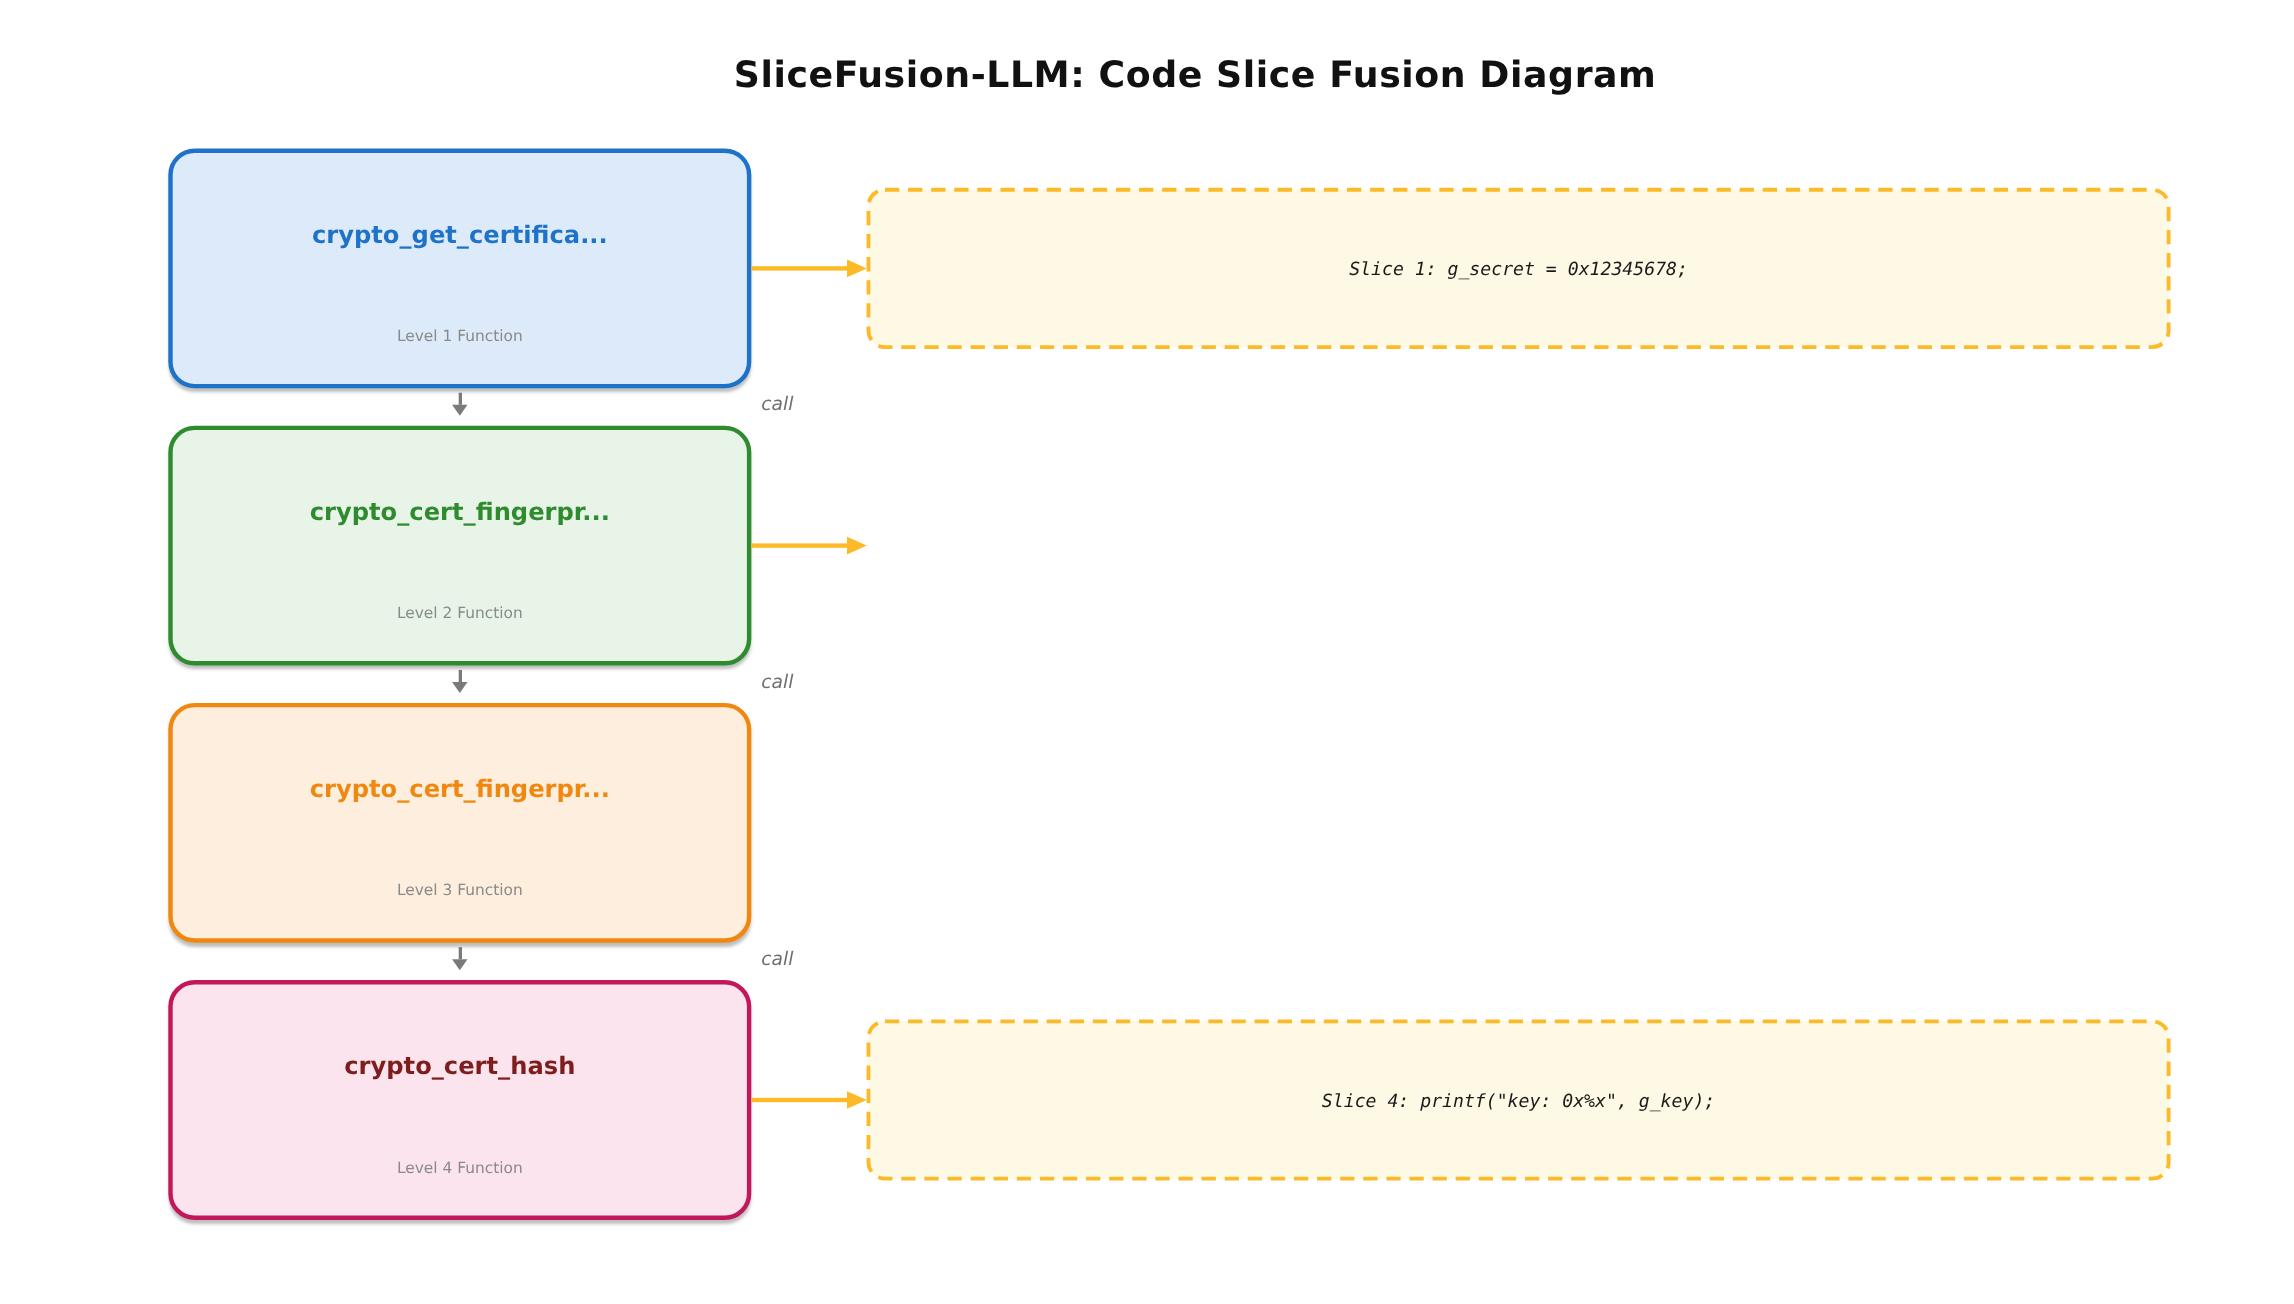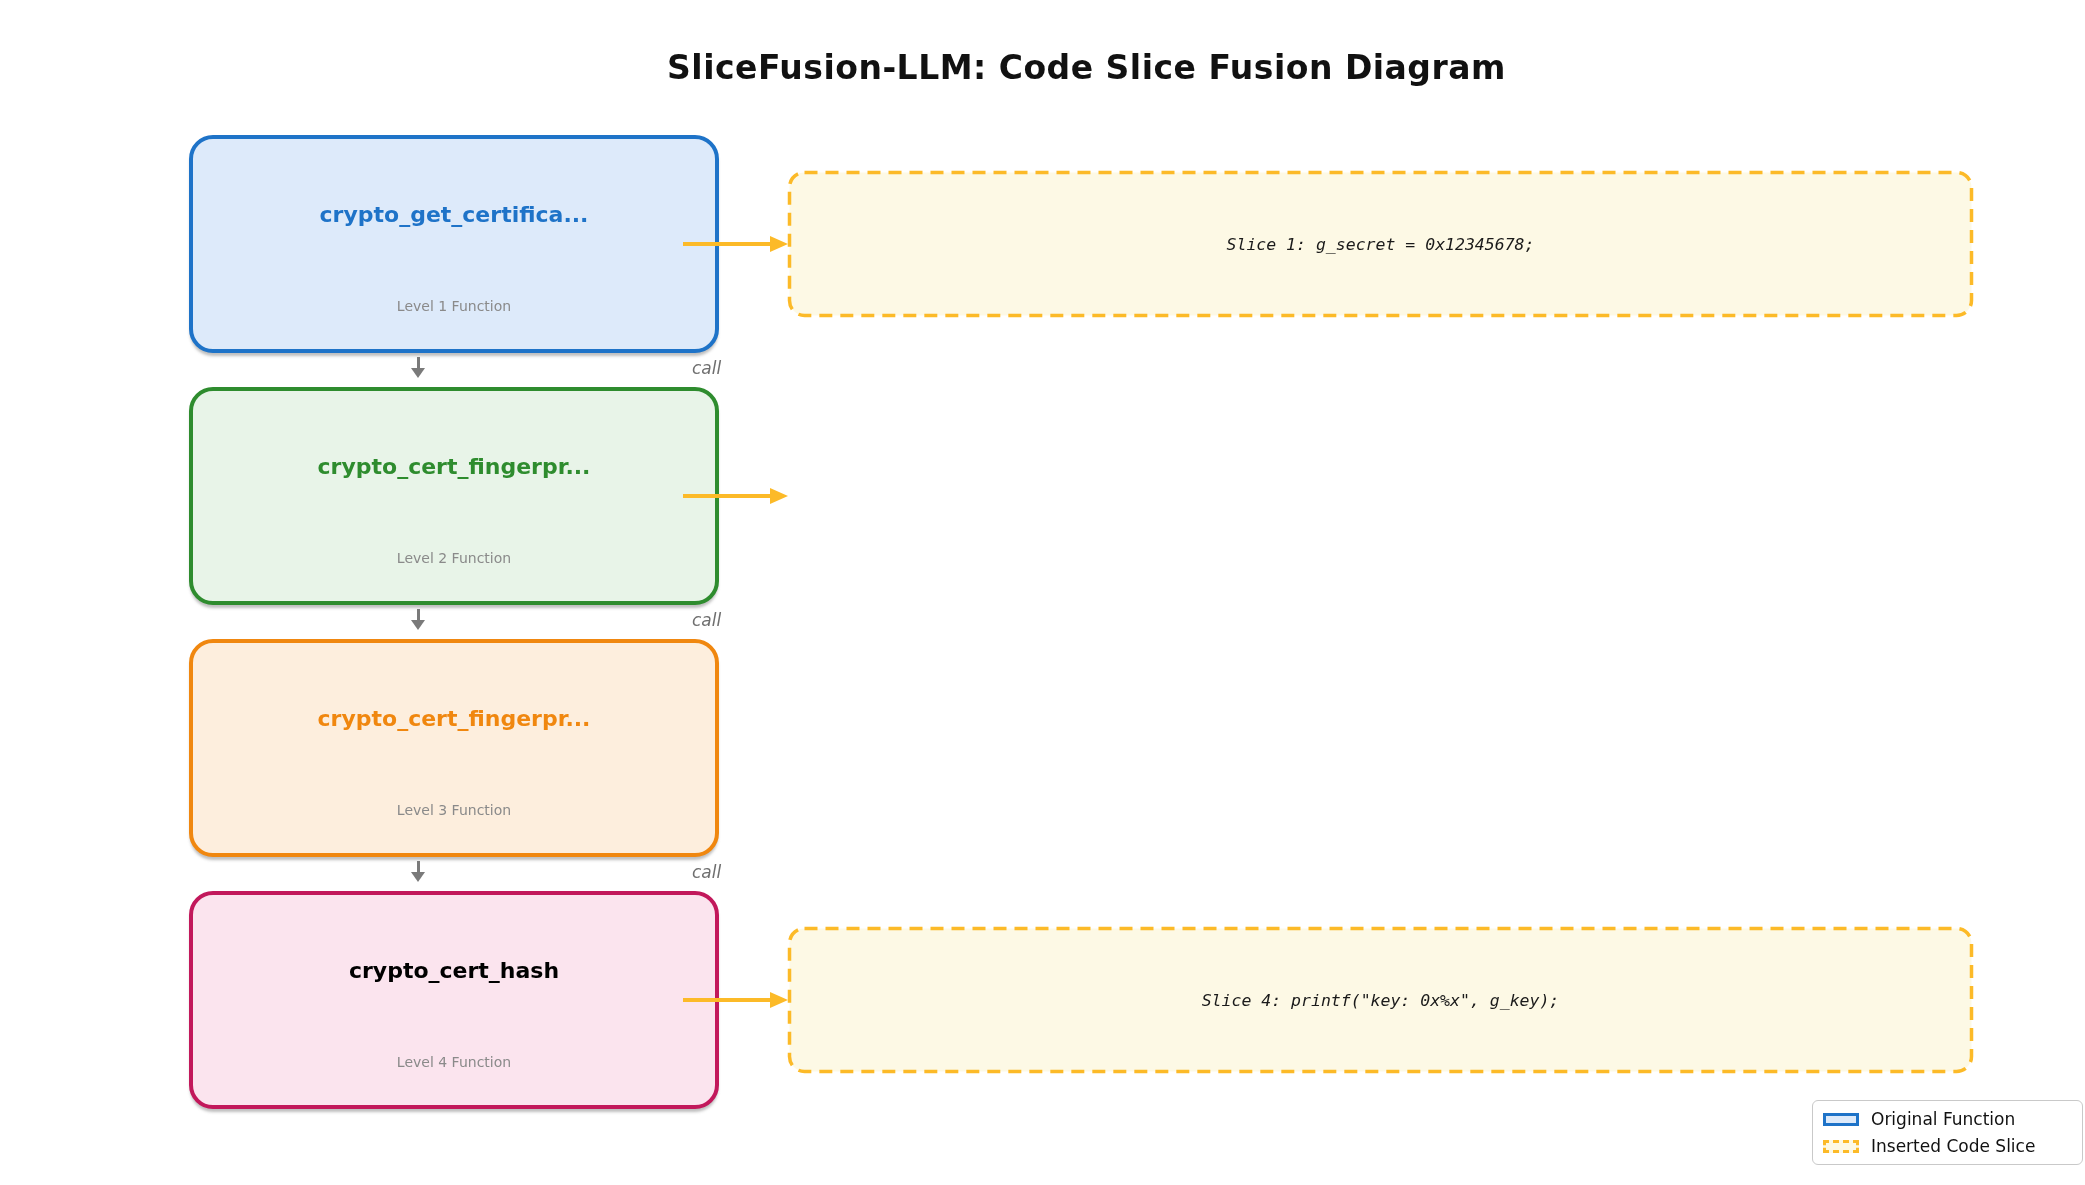--- a/index.html
+++ b/index.html
@@ -23,21 +23,20 @@
   }
   .fn-box {
     position: absolute;
     left: 153px;
     width: 530px;
     height: 218px;
     box-sizing: border-box;
     border: 4px solid #888;
     border-radius: 24px;
     box-shadow: 0 4px 3px -1px rgba(110,110,110,0.45);
-    margin-left: 36px;
   }
   .fn-name {
     position: absolute;
     left: 50%; top: 75px;
     transform: translate(-50%, -50%);
     font-size: 22px;
     font-weight: bold;
     white-space: nowrap;
   }
   .fn-level {
@@ -164,21 +163,21 @@
     <div class="fn-name" style="color: rgb(46, 140, 46);">crypto_cert_fingerpr...</div>
     <div class="fn-level">Level 2 Function</div>
   </div>
 
   <div class="fn-box" style="top: 639px; border-color: rgb(240, 135, 15); background-color: rgb(253, 238, 221);">
     <div class="fn-name" style="color: rgb(240, 135, 15);">crypto_cert_fingerpr...</div>
     <div class="fn-level">Level 3 Function</div>
   </div>
 
   <div class="fn-box" style="top: 891px; border-color: rgb(194, 24, 91); background-color: rgb(251, 228, 238);">
-    <div class="fn-name" style="color: #000000;">crypto_cert_hash</div>
+    <div class="fn-name" style="color: #7f1d1d;">crypto_cert_hash</div>
     <div class="fn-level">Level 4 Function</div>
   </div>
 
   <div class="connector" style="top:357px">
     <div class="stem"></div>
     <div class="head"></div>
   </div>
   <div class="call-label" style="top:358px">call</div>
 
   <div class="connector" style="top:609px">
@@ -210,24 +209,14 @@
   </div>
 
 
   <div class="slice-box" style="top:926px">
     <svg width="1187" height="148">
       <rect class="slice-rect" x="2.5" y="2.5" width="1182" height="143" rx="15"></rect>
     </svg>
     <div class="slice-text">Slice 4: printf("key: 0x%x", g_key);</div>
   </div>
 
-  <div class="legend">
-    <div class="legend-row">
-      <span class="legend-swatch fn"></span>
-      <span class="legend-label">Original Function</span>
-    </div>
-    <div class="legend-row">
-      <span class="legend-swatch slice"></span>
-      <span class="legend-label">Inserted Code Slice</span>
-    </div>
-  </div>
 
 </div>
 
 </body></html>

